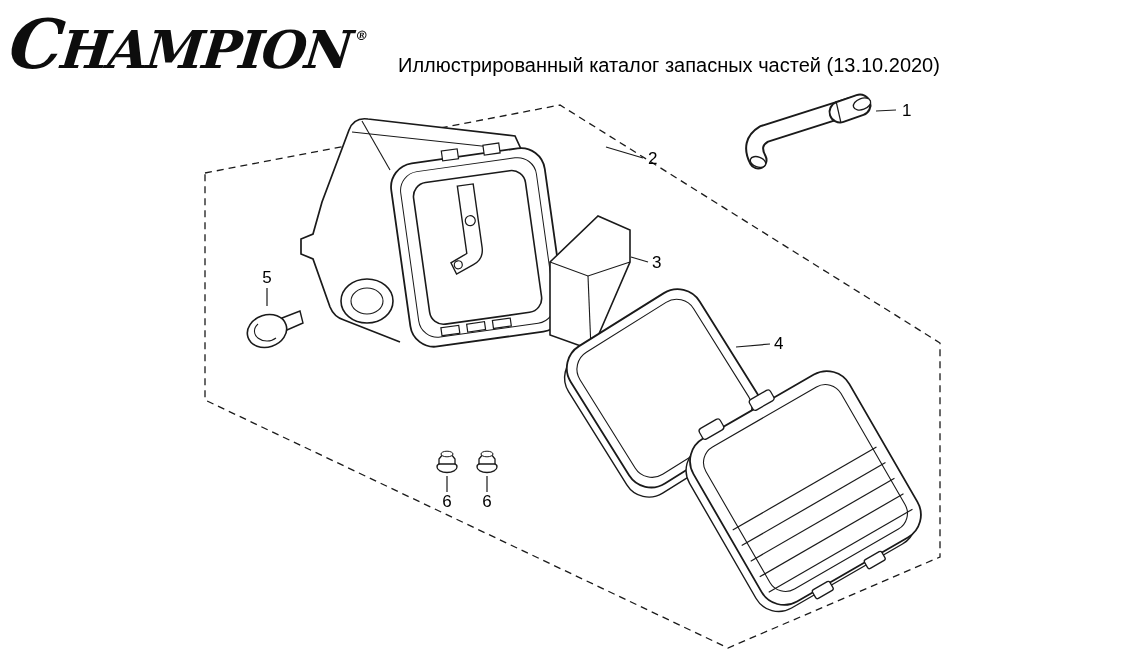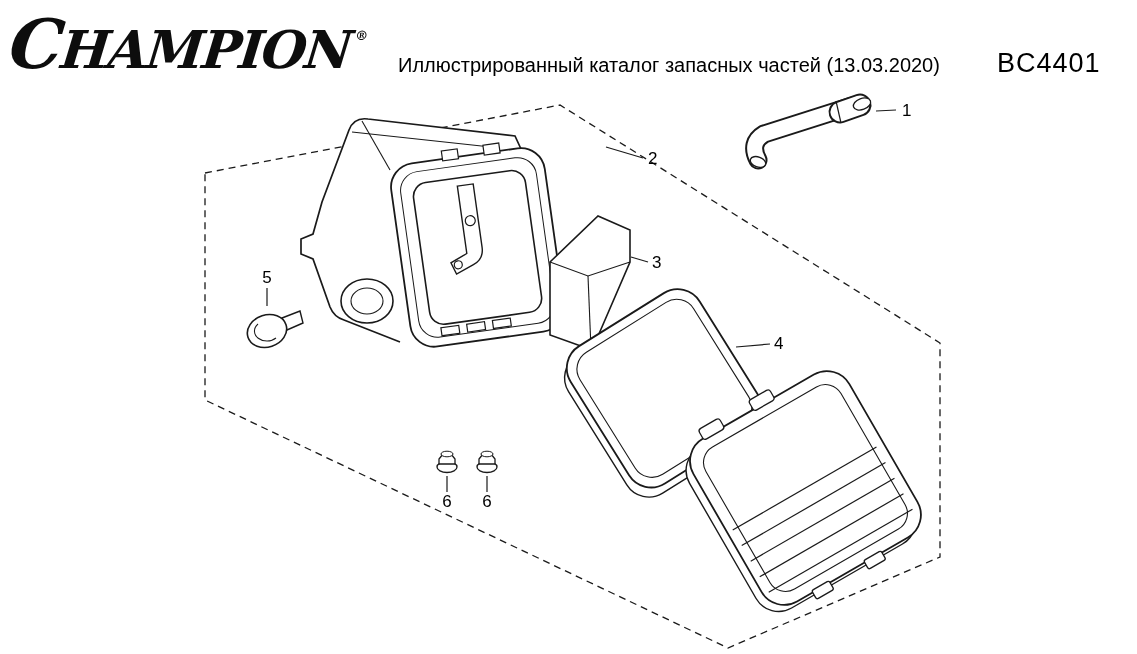--- a/index.html
+++ b/index.html
@@ -19,22 +19,21 @@
   .ln{stroke:#1a1a1a;fill:none;}
   .part{stroke:#1a1a1a;fill:#ffffff;}
   .callout{font-size:17px;fill:#000;font-family:"Liberation Sans",sans-serif;}
 </style>
 </head>
 <body>
 
 <div class="page">
 
   <div class="brand"><span class="initial">C</span><span class="rest">HAMPION</span><sup>®</sup></div>
-  <div class="catalog-title">Иллюстрированный каталог запасных частей (13.03.2020)</div>
-  <div class="model-code">BC4401</div>
+  <div class="catalog-title">Иллюстрированный каталог запасных частей (13.10.2020)</div>
 
   <svg class="diagram" width="1137" height="654" viewBox="0 0 1137 654">
 
     <polygon class="ln" points="205,173 560,105 940,343 940,557 728,648 205,400" stroke-width="1.3" stroke-dasharray="7 5"></polygon>
 
     <g>
       <path fill="#ffffff" stroke="none" d="M 515,136 L 368,119 Q 354,117 349,130 L 322,202 L 313,234 L 301,239 L 301,254 L 313,259 L 330,307 Q 334,317 344,320 L 430,352 L 520,330 Z"></path>
       <path class="ln" stroke-width="1.7" d="M 521,149 L 515,136 L 368,119 Q 354,117 349,130 L 322,202 L 313,234 L 301,239 L 301,254 L 313,259 L 330,307 Q 334,317 344,320 L 400,342"></path>
       <path class="ln" stroke-width="1.1" d="M 352,132 L 500,148"></path>
       <path class="ln" stroke-width="1.1" d="M 362,121 L 390,170"></path>

